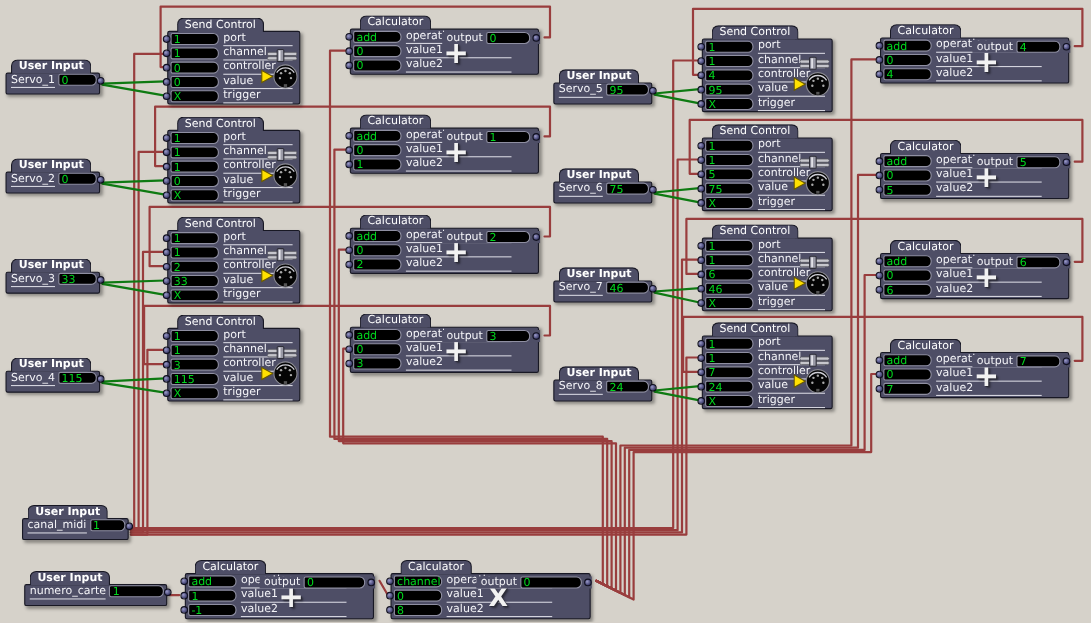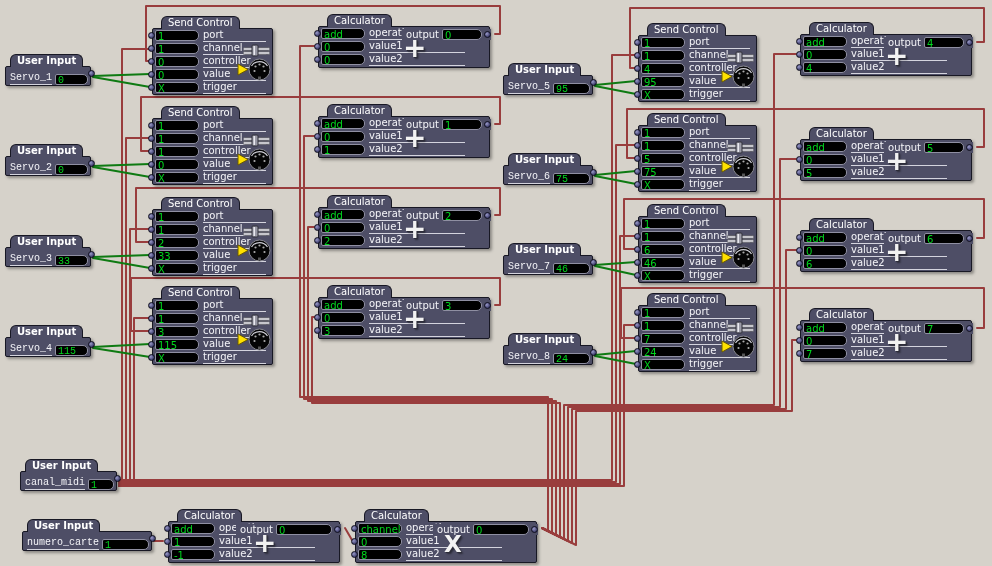--- a/index.html
+++ b/index.html
@@ -10,21 +10,21 @@
   .wire-green{stroke:#0e7a12;stroke-width:2;fill:none;stroke-linejoin:round;stroke-linecap:round;}
   .node{position:absolute;z-index:1;background:#4e4e66;border:1px solid #181824;border-radius:2px;box-shadow:2px 2px 3px rgba(0,0,0,.35);box-sizing:border-box;}
   .tab{position:absolute;top:-13px;left:8px;height:12px;line-height:12px;padding:0 6px;background:#4e4e66;border:1px solid #181824;border-bottom:none;border-radius:6px 6px 0 0;color:#fff;font-size:10px;white-space:nowrap;}
   .ui .tab{left:4px;font-weight:bold;}
   .row{position:relative;display:flex;align-items:center;height:13px;padding-left:2px;box-sizing:border-box;}
   .dot{position:absolute;left:-5px;top:3px;width:7px;height:7px;border-radius:50%;background:radial-gradient(circle at 35% 35%,#9a9ac8,#4a4a7a 60%,#20203c);border:1px solid #101020;box-sizing:border-box;}
   .odot{left:auto;right:-5px;}
   .dotf{width:7px;height:7px;border-radius:50%;background:radial-gradient(circle at 35% 35%,#9a9ac8,#4a4a7a 60%,#20203c);border:1px solid #101020;box-sizing:border-box;margin-left:2px;flex:0 0 7px;}
   .vbox{flex:0 0 44px;height:11px;line-height:11px;background:#000;border:1px solid #8f8fa2;border-radius:2px 5px 5px 2px;color:#00d81e;font-size:10px;padding:0 2px;box-sizing:border-box;overflow:hidden;white-space:nowrap;}
   .lbl{flex:1;color:#f4f4f8;font-size:10px;line-height:10px;height:10px;border-bottom:1px solid #d4d4de;margin:0 6px 0 4px;padding-bottom:1px;white-space:nowrap;overflow:visible;}
-  .ui .uirow{display:flex;align-items:flex-end;height:100%;padding:0 2px 0 4px;position:relative;font-family:Liberation Mono, monospace;}
+  .ui .uirow{display:flex;align-items:flex-start;height:100%;padding:0 2px 0 4px;position:relative;}
   .uilbl{color:#f4f4f8;font-size:10px;border-bottom:1px solid #d4d4de;margin-right:3px;padding-bottom:1px;white-space:nowrap;}
   .ui .vbox{flex:1;}
   .fader{position:absolute;right:2px;top:15px;line-height:0;}
   .din{position:absolute;right:1px;top:29px;line-height:0;}
   .tri{position:absolute;right:23px;top:34px;line-height:0;}
   .calc .row{width:152px;}
   .opicon{position:absolute;left:84px;top:8px;color:#f2f2f2;font-size:28px;font-weight:bold;line-height:26px;text-shadow:1px 1px 0 #2c2c38,2px 2px 2px rgba(0,0,0,.45);}
   .opicon.mult{left:88px;top:11px;font-size:23px;line-height:22px;}
   .outwrap{position:absolute;top:2px;right:-2px;display:flex;align-items:center;background:#4e4e66;padding-left:4px;}
   .outlbl{color:#f4f4f8;font-size:10px;margin-right:3px;white-space:nowrap;}

